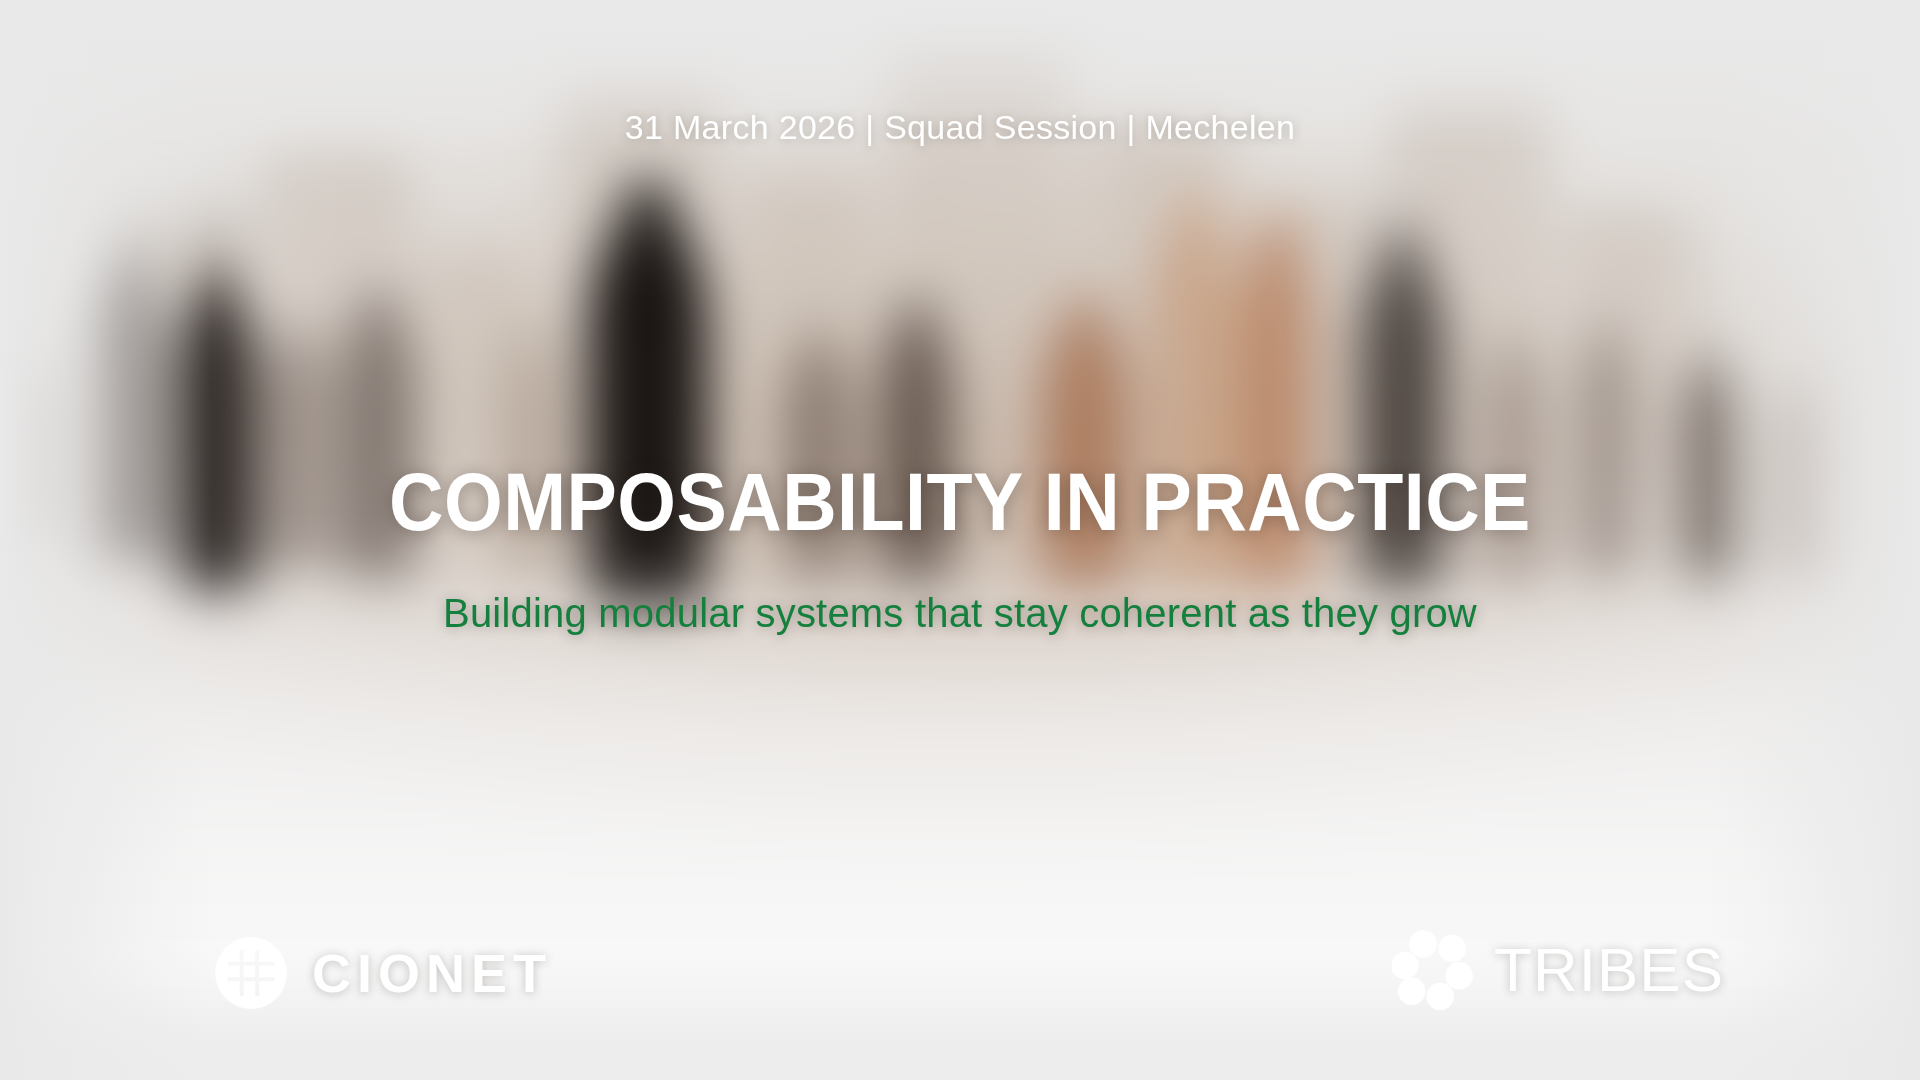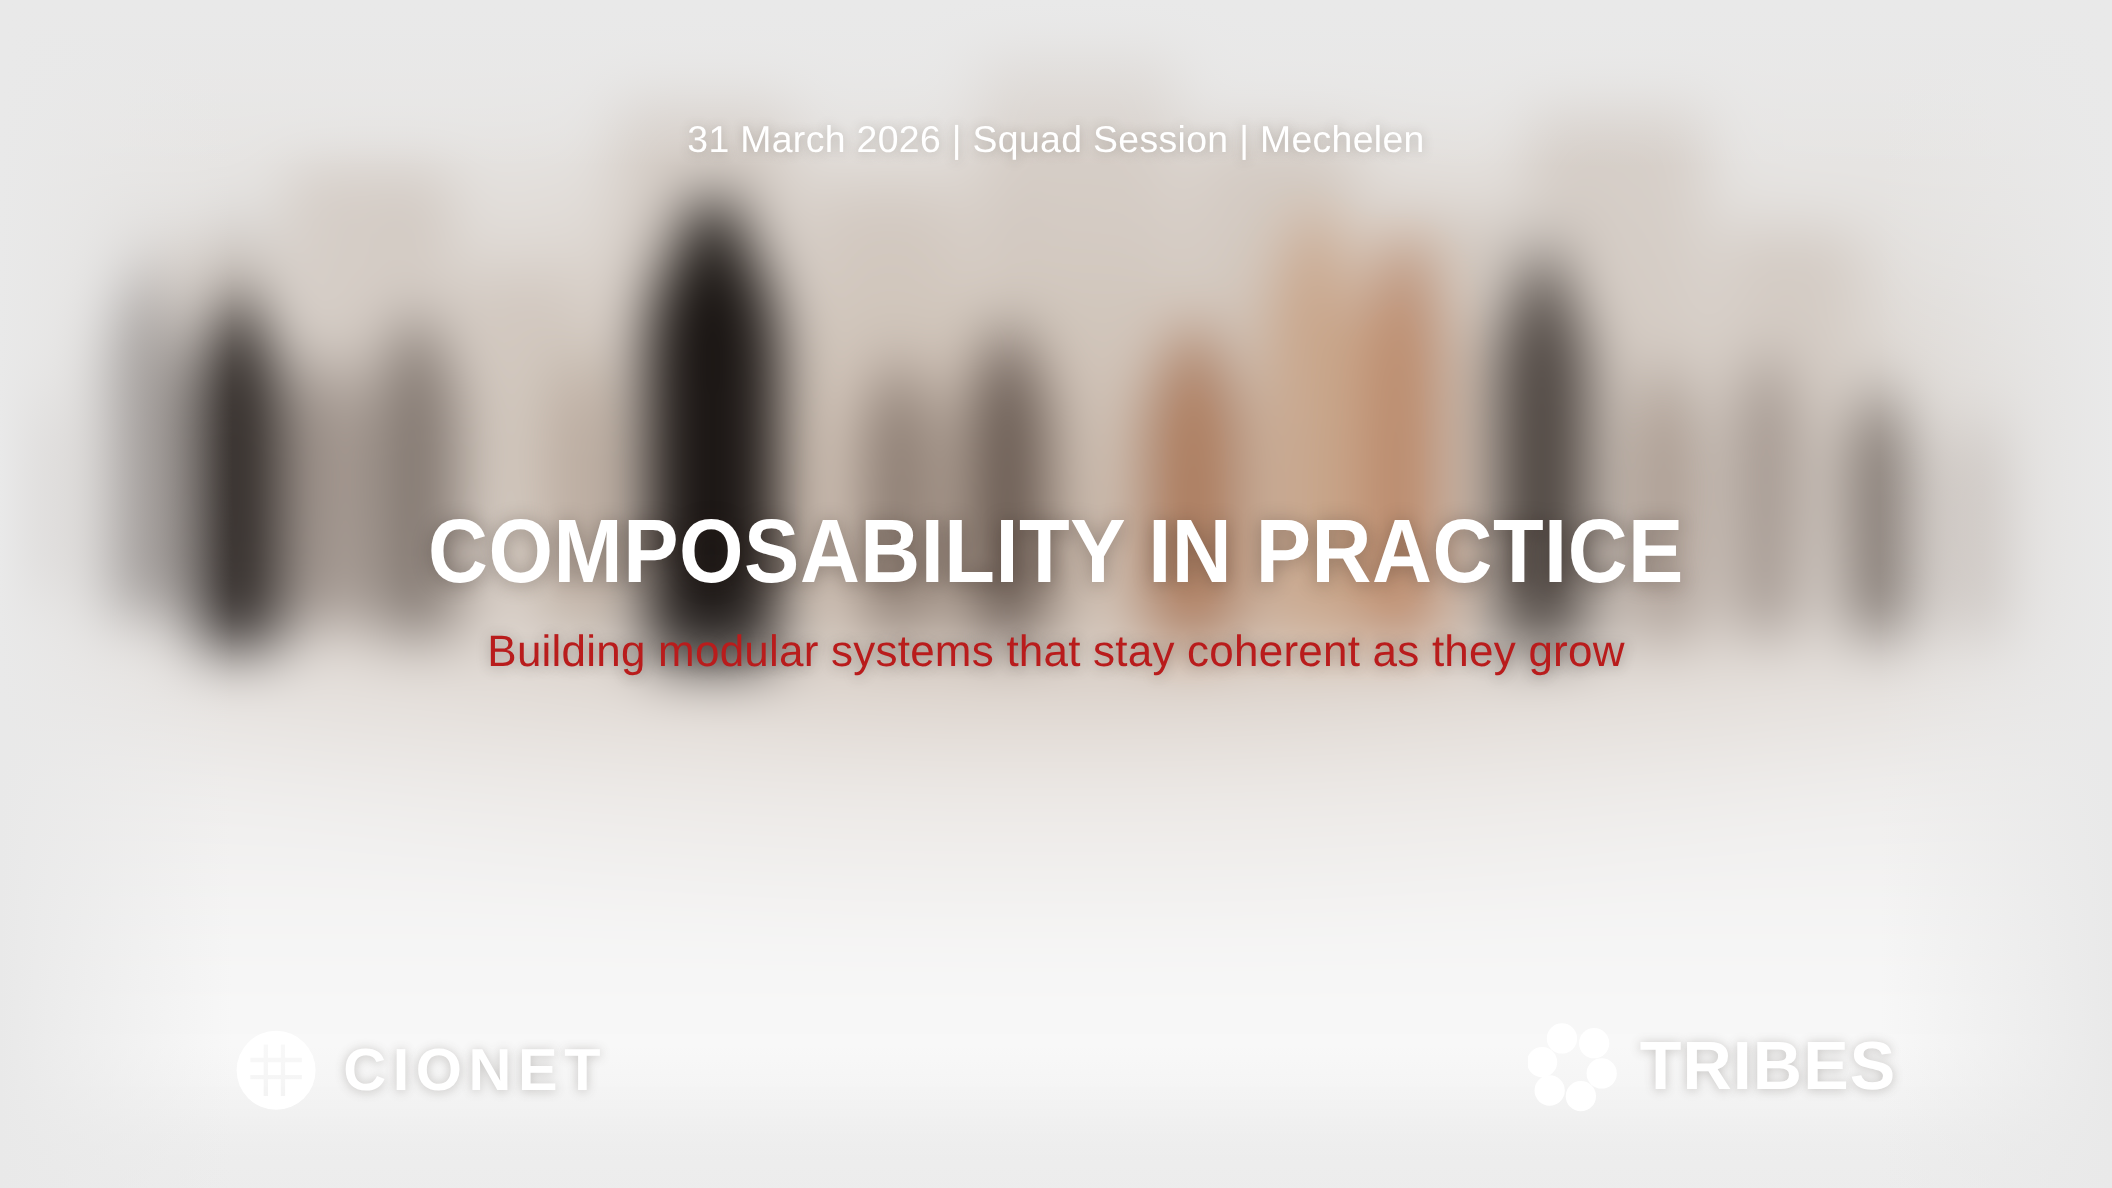--- a/index.html
+++ b/index.html
@@ -105,23 +105,23 @@
     font-size:82px;
     line-height:1;
     font-weight:700;
     letter-spacing:0.5px;
     transform:scaleX(0.92);
     text-shadow:0 2px 18px rgba(40,30,24,0.35);
   }
 
   .subtitle {
     position:absolute;
-    top:570px; left:0; right:0;
+    top:591px; left:0; right:0;
     text-align:center;
-    color:#b91c1c;
+    color:#15803d;
     font-size:40px;
     font-weight:400;
     letter-spacing:0.2px;
     text-shadow:0 1px 12px rgba(60,50,44,0.38);
   }
 
   
   .logo-row {
     position:absolute;
     left:0; right:0; bottom:0;
@@ -145,21 +145,21 @@
 
   .logo-tribes {
     position:absolute;
     right:196px; bottom:68px;
     display:flex; align-items:center; gap:16px;
   }
   .tribes-mark { width:86px; height:86px; display:block; }
   .tribes-word {
     color:#ffffff;
     font-size:62px;
-    font-weight:700;
+    font-weight:400;
     letter-spacing:1px;
     text-shadow:0 1px 10px rgba(80,72,66,0.3);
   }
 </style>
 </head>
 <body>
 
 <div class="slide">
 
   <div class="bg-layer">

